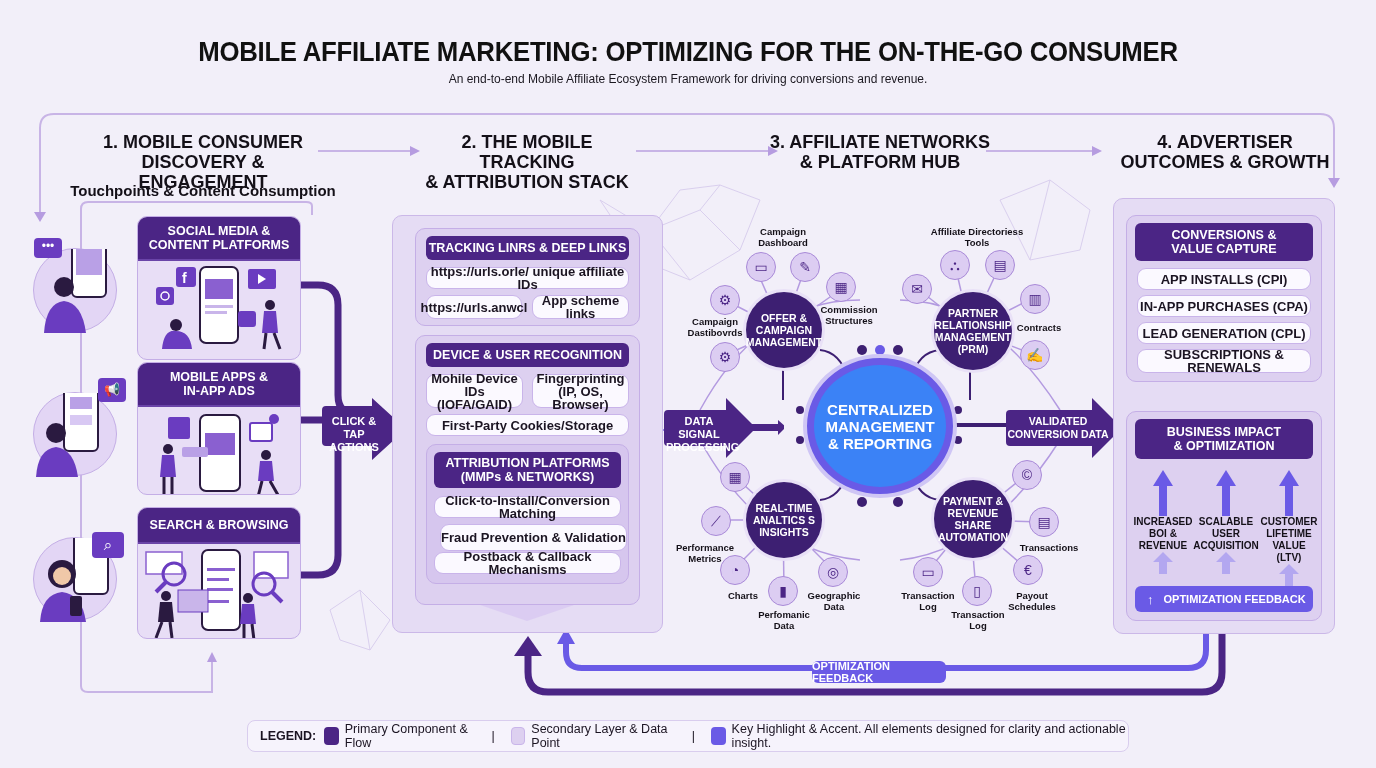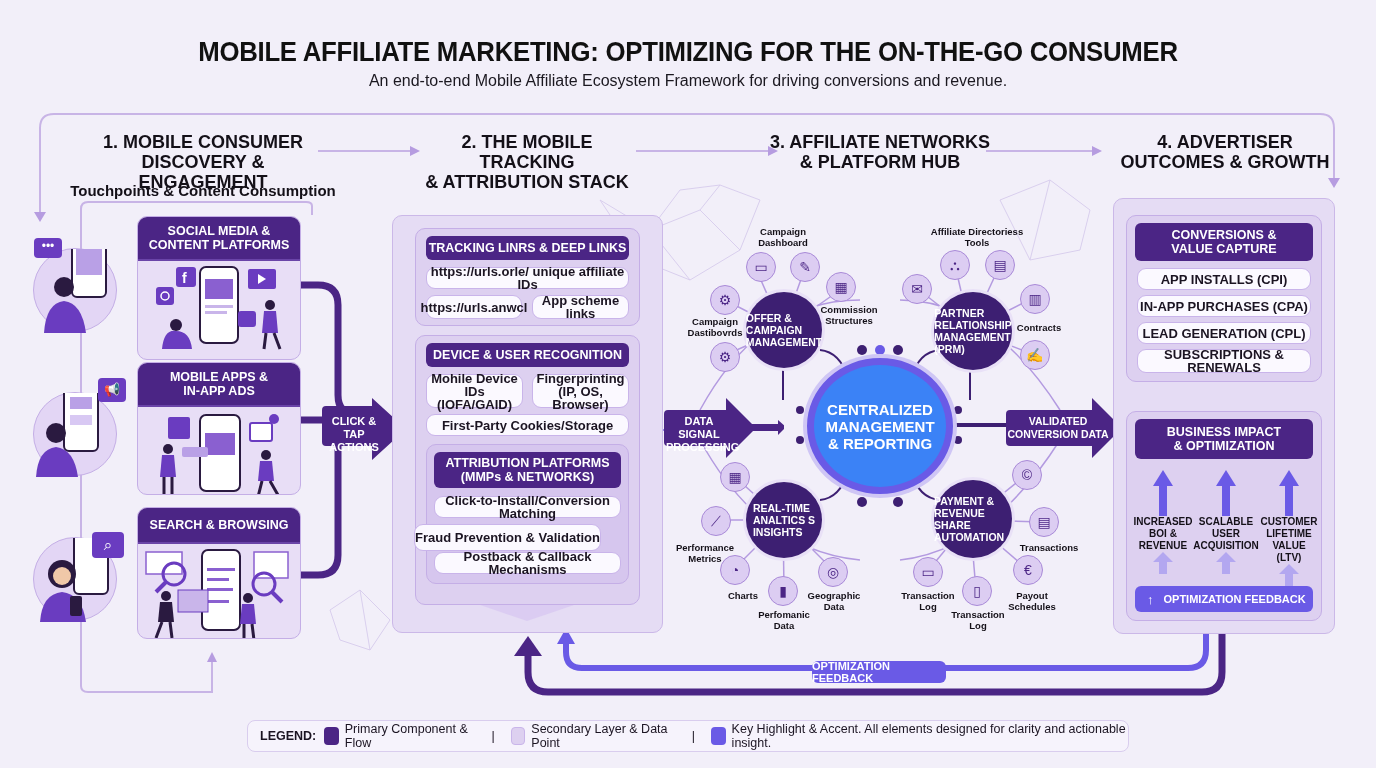--- a/index.html
+++ b/index.html
@@ -11,21 +11,21 @@
     position: relative;
   }
   .abs { position: absolute; }
   .title {
     left: 0; width: 1376px; top: 36px; text-align: center;
     font-size: 28px; font-weight: 700; letter-spacing: -0.3px; color: #111;
     transform: scaleX(0.92);
   }
   .subtitle {
     left: 0; width: 1376px; top: 72px; text-align: center;
-    font-size: 16px; color: #1b1820;
+    font-size: 12px; color: #1b1820;
   }
   .sec-head {
     text-align: center; font-weight: 700; font-size: 18px; line-height: 20px; color: #141018;
   }
   .sub-head { font-weight: 700; font-size: 15px; color: #141018; text-align: center; }
 
   
   .panel {
     background: #e5dcf4; border: 1.5px solid #cbb8e8; border-radius: 10px;
   }
@@ -51,21 +51,21 @@
     background: #4b2585; color: #fff; font-weight: 700; font-size: 12.5px; line-height: 14px;
     text-align: center; padding: 7px 4px; border-bottom: 2px solid #6a44a8;
   }
   .avatar-circle {
     width: 84px; height: 84px; border-radius: 50%; background: #e3d6f5; border: 1.5px solid #c4aee6;
   }
 
   
   .node {
     border-radius: 50%; background: #3d1f72; color: #fff; font-weight: 700;
-    font-size: 10.5px; line-height: 12px;
+    text-align: center; font-size: 10.5px; line-height: 12px;
     display: flex; align-items: center; justify-content: center;
     box-shadow: 0 0 0 3px #e9e1f7;
   }
   .central {
     border-radius: 50%; background: #3b82f6; color: #fff; font-weight: 700;
     text-align: center; font-size: 15px; line-height: 17px;
     display: flex; align-items: center; justify-content: center;
     border: 7px solid #6a5ae6; box-shadow: 0 0 0 4px #cfc6f5;
   }
   .sat {
@@ -346,21 +346,21 @@
 <div class="abs pill" style="left:426px;top:414px;width:203px;height:22px;">First-Party Cookies/Storage</div>
 
 <div class="abs inner-panel" style="left:426px;top:444px;width:203px;height:140px;background:#d6c6ee;"></div>
 <div class="abs dark-head" style="left:434px;top:452px;width:187px;height:36px;">
   <div>
       <div>ATTRIBUTION PLATFORMS</div>
       <div>(MMPs &amp; NETWORKS)</div>
     </div>
 </div>
 <div class="abs pill" style="left:434px;top:496px;width:187px;height:22px;">Click-to-Install/Conversion Matching</div>
-<div class="abs pill" style="left:414px;top:524px;width:187px;height:27px;">Fraud Prevention &amp; Validation</div>
+<div class="abs pill" style="left:440px;top:524px;width:187px;height:27px;">Fraud Prevention &amp; Validation</div>
 <div class="abs pill" style="left:434px;top:552px;width:187px;height:22px;">Postback &amp; Callback Mechanisms</div>
 
 <div class="abs" style="left:664px;top:398px;">
   <svg width="120" height="62" style="position:absolute;left:0;top:0">
     <path d="M4 12 Q0 12 0 16 L0 44 Q0 48 4 48 L62 48 L62 60 L92 30 L62 0 L62 12 Z" fill="#4b2585"></path>
     <rect x="88" y="26" width="28" height="7" fill="#4b2585"></rect>
     <polygon points="114,22 122,29 114,37" fill="#4b2585"></polygon>
   </svg>
   <div class="arrow-label" style="position:absolute;left:2px;top:17px;width:66px;">
     <div>DATA SIGNAL</div>

